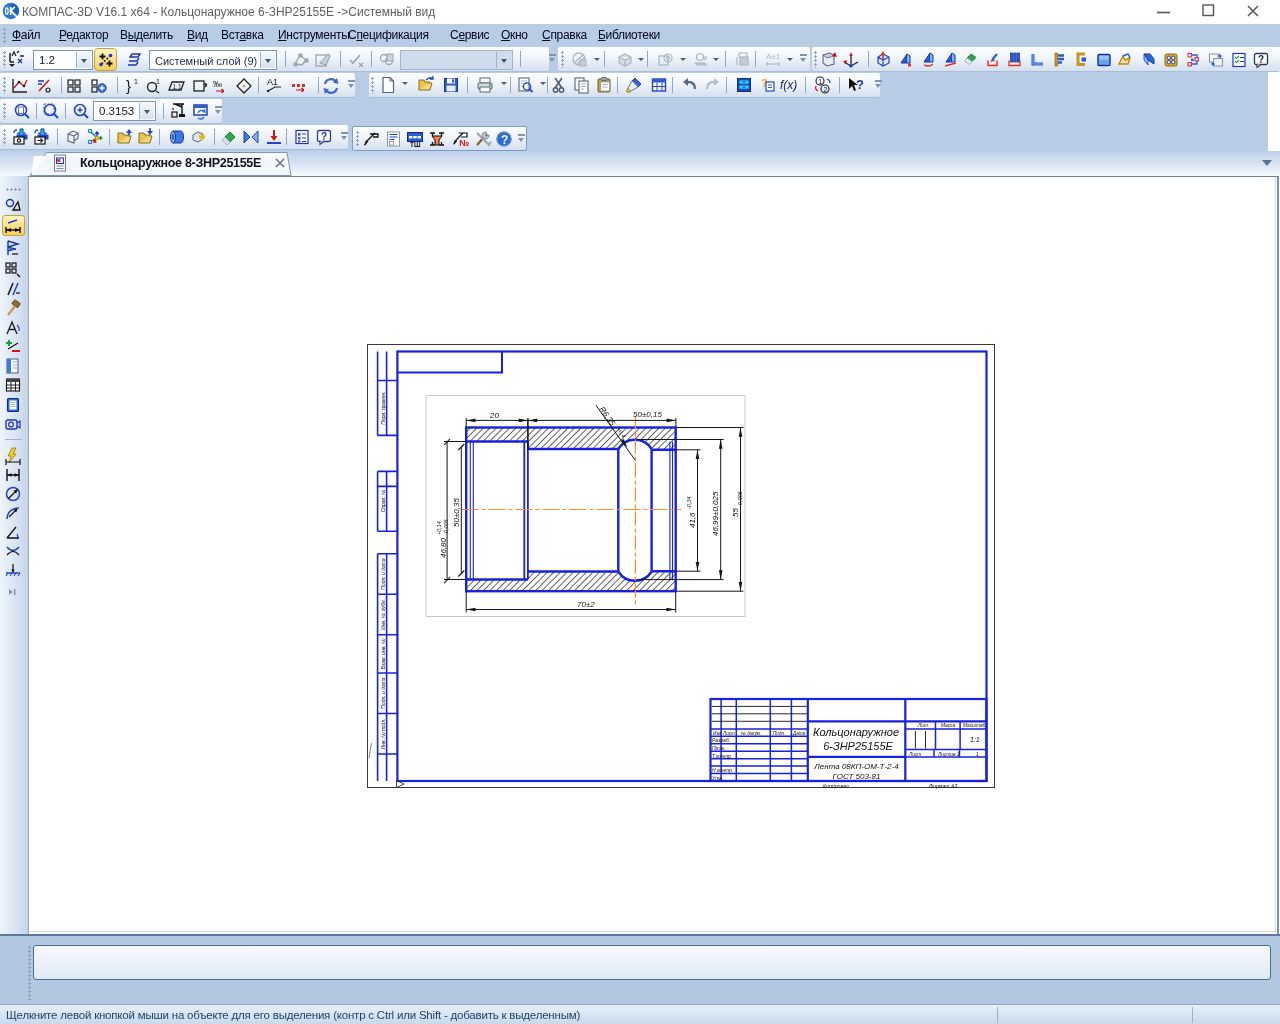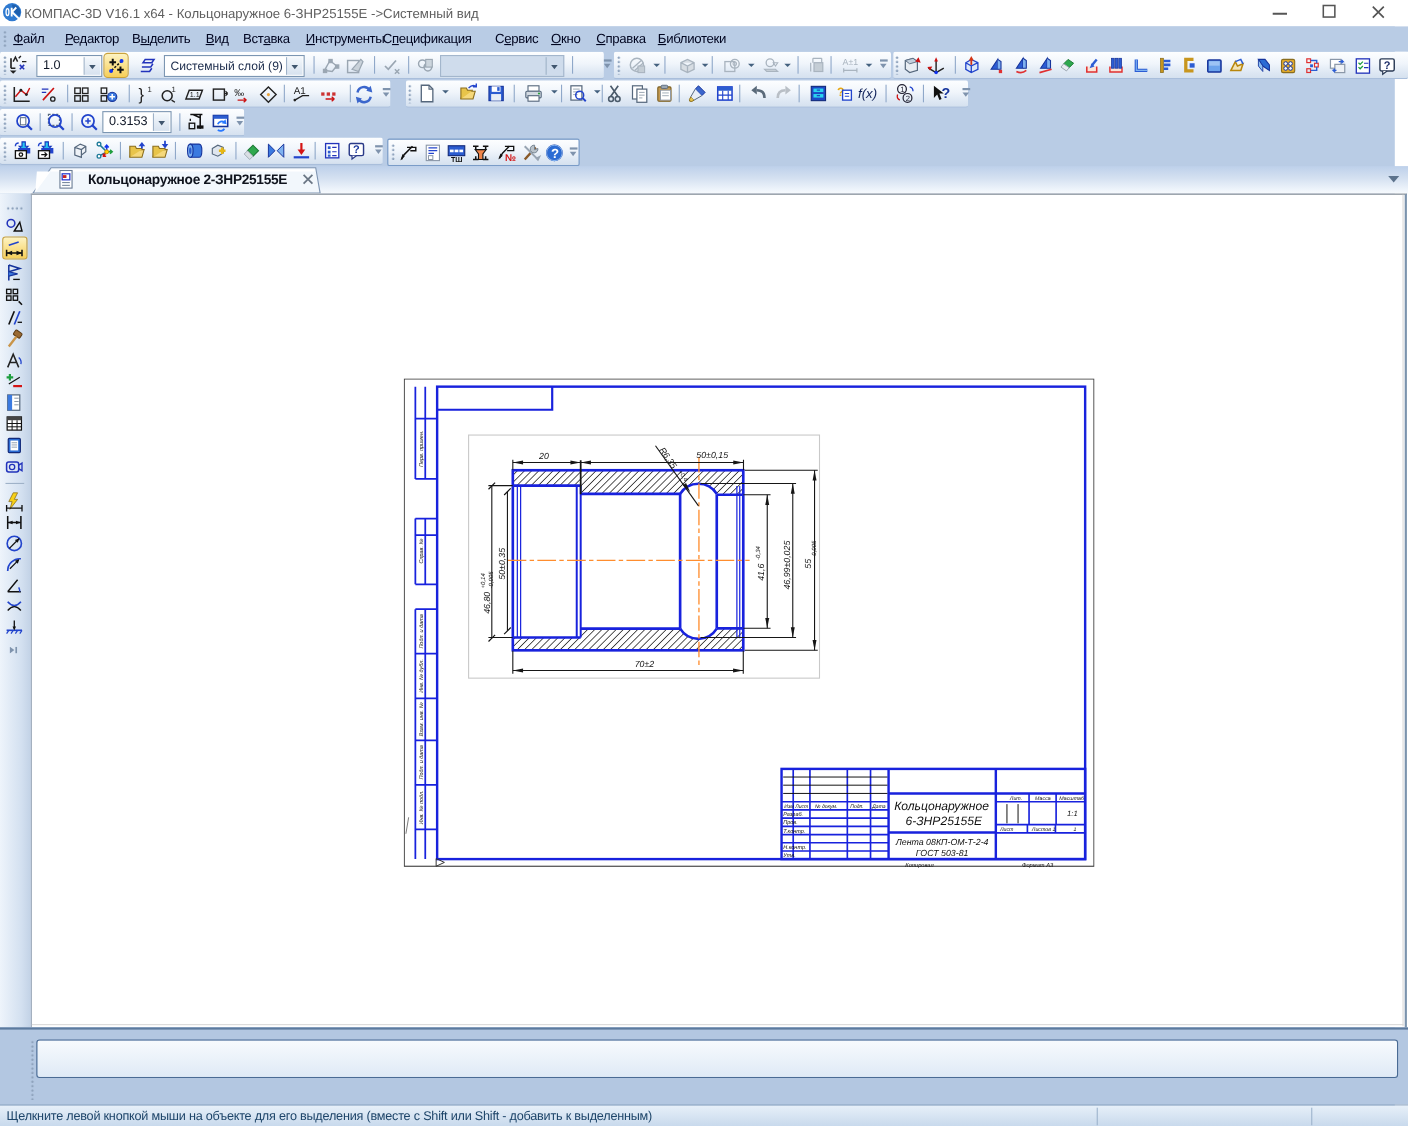--- a/index.html
+++ b/index.html
@@ -78,21 +78,21 @@
 <div id="row1icons">
 <div class="handle" style="left:3px;top:51px;height:17px"></div>
 <svg class="i" style="left:7px;top:50px" viewBox="0 0 18 18">
   <path d="M3 3 L3 12 M3 12 L7 12" stroke="#222" stroke-width="1.5" fill="none"></path>
   <path d="M5 6 l2 -4 l2 4" fill="none" stroke="#222" stroke-width="1.3"></path>
   <path d="M10 3 l2 -2 M13 6 h4" stroke="#222" stroke-width="1.3"></path>
   <polygon points="2,14 8,14 5,17" fill="#222"></polygon>
   <path d="M11 9 l4 4 m0 -4 l-4 4" stroke="#2233bb" stroke-width="1.4"></path>
 </svg>
 <div class="combo" style="left:33px;top:50px;width:60px">
-        <span class="txt">1.0</span>
+        <span class="txt">1.2</span>
         <span class="btn"></span>
       </div>
 <div class="abs" style="left:94px;top:48px;width:23px;height:23px;background:linear-gradient(180deg,#fdf3c2,#f7cf58);border:1px solid #c9a23d;border-radius:4px">
   <svg class="i" style="left:3px;top:3px;width:16px;height:16px" viewBox="0 0 16 16">
     <path d="M4.5 1.5 v6 M1.5 4.5 h6" stroke="#111" stroke-width="1.8"></path>
     <path d="M11.5 8.5 v6 M8.5 11.5 h6" stroke="#111" stroke-width="1.8"></path>
     <path d="M3.5 12 L12 4" stroke="#111" stroke-width="1.5" stroke-dasharray="2 1.5"></path>
     <circle cx="3" cy="12.5" r="1.8" fill="#1133ee"></circle>
     <circle cx="12.5" cy="3.5" r="1.8" fill="#1133ee"></circle>
   </svg>
@@ -621,21 +621,21 @@
   <svg class="abs" style="left:0;top:0" width="1280" height="25" viewBox="0 0 1280 25">
     <polygon points="30,24.5 46.5,1.5 287,1.5 291,24.5" fill="#f2f7fc" stroke="#7f95b2" stroke-width="1"></polygon>
     <polygon points="32,24 47.2,3 286,3 286,5 33.5,5" fill="#fff"></polygon>
   </svg>
   <svg class="abs" style="left:53px;top:3px" width="15" height="19" viewBox="0 0 15 19">
     <rect x="1.5" y="1" width="11" height="16" fill="#fff" stroke="#6a7c94" stroke-width="1"></rect>
     <rect x="3.5" y="4" width="7" height="5.5" fill="none" stroke="#2233cc" stroke-width="1.1"></rect>
     <rect x="4.2" y="5.2" width="3.2" height="2.6" fill="#cc2222"></rect>
     <path d="M3.5 12 H10.5 M3.5 14.5 H10.5" stroke="#6a7c94" stroke-width="0.9"></path>
   </svg>
-  <div class="abs" style="left:80px;top:5px;font-size:12.5px;font-weight:bold;color:#10141e;letter-spacing:-0.3px">Кольцонаружное  2-ЗНР25155Е</div>
+  <div class="abs" style="left:80px;top:5px;font-size:12.5px;font-weight:bold;color:#10141e;letter-spacing:-0.3px">Кольцонаружное  8-ЗНР25155Е</div>
   <svg class="abs" style="left:274px;top:6px" width="12" height="12" viewBox="0 0 12 12">
     <path d="M2 2 L10 10 M10 2 L2 10" stroke="#6a7684" stroke-width="1.6"></path>
   </svg>
   <svg class="abs" style="left:1261px;top:7px" width="13" height="10" viewBox="0 0 13 10">
     <polygon points="1,2 11,2 6,8" fill="#5d738c"></polygon>
   </svg>
 </div>
 
 <div id="leftbar">
 <div class="abs" style="left:6px;top:12px;width:15px;height:3px;background-image:radial-gradient(circle at 1.5px 1.5px,#8fa3bd 1px,transparent 1.3px);background-size:4px 3px"></div>
@@ -917,18 +917,18 @@
 </g>
 </svg>
 </div>
 
 <div id="propbar">
   <div class="handle" style="left:28px;top:10px;height:54px"></div>
   <div id="propbox"></div>
 </div>
 
 <div id="statusbar">
-  <div class="txt">Щелкните левой кнопкой мыши на объекте для его выделения (вместе с Shift или Shift - добавить к выделенным)</div>
+  <div class="txt">Щелкните левой кнопкой мыши на объекте для его выделения (контр с Ctrl или Shift - добавить к выделенным)</div>
   <div class="vline" style="left:997px;top:2px;height:16px"></div>
   <div class="vline" style="left:1192px;top:2px;height:16px"></div>
 </div>
 
 </div>
 
 </body></html>

